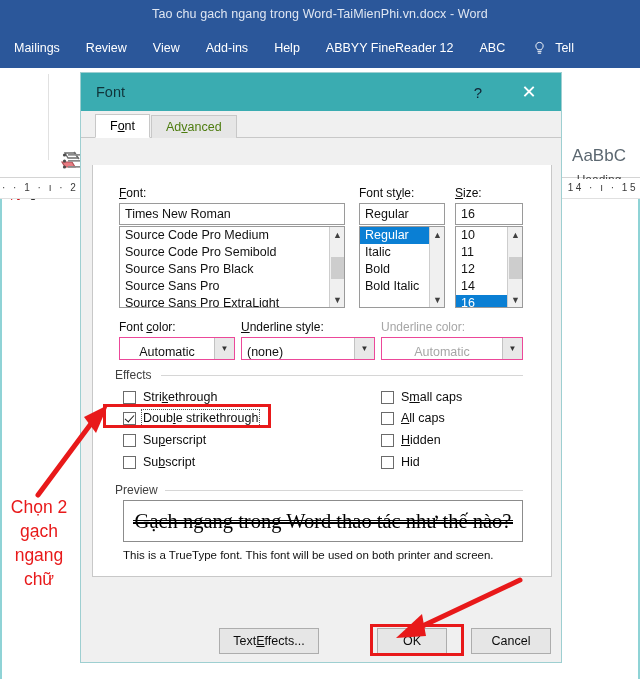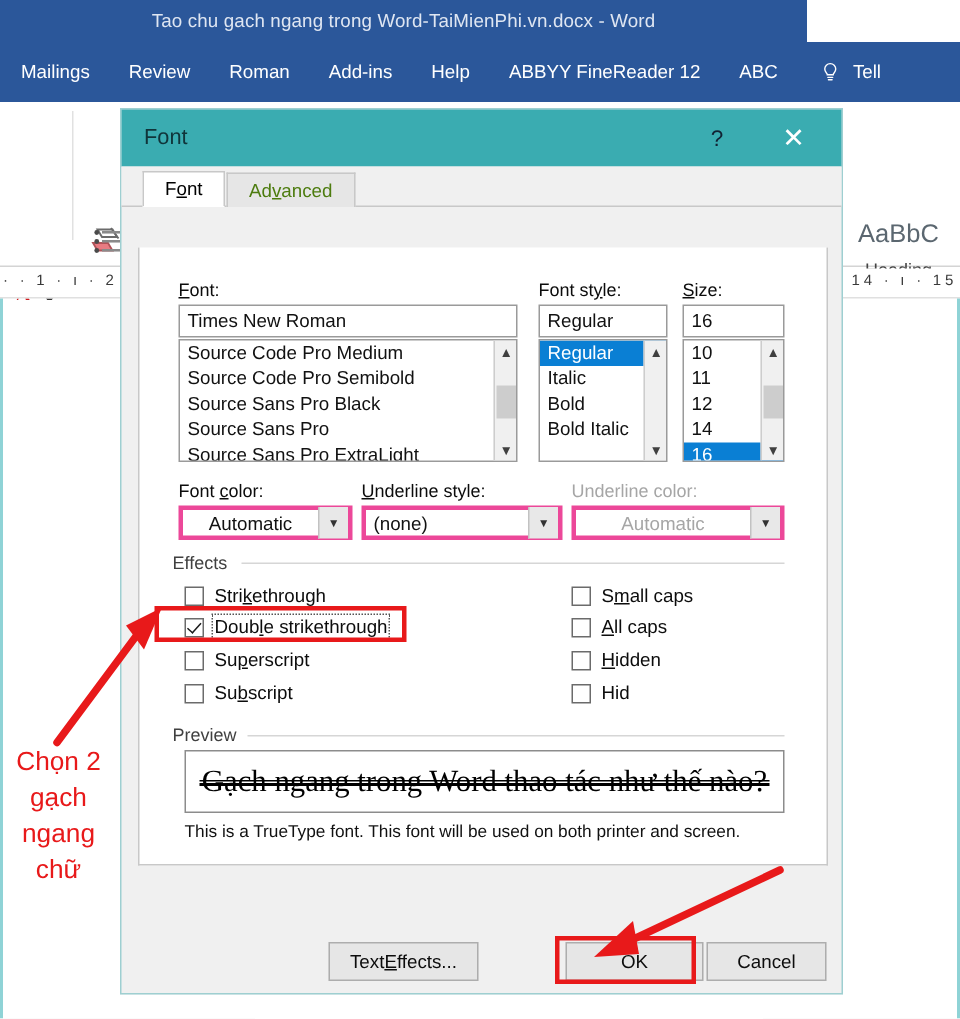--- a/index.html
+++ b/index.html
@@ -7,21 +7,21 @@
   body {
     width:640px; height:679px; overflow:hidden;
     font-family:"Liberation Sans", sans-serif;
     background:#ffffff; position:relative;
   }
 
   
   #word-window { position:absolute; inset:0; background:#ffffff; }
 
   #word-titlebar {
-    position:absolute; left:0; top:0; width:538px; height:28px;
+    position:absolute; left:0; top:0; width:640px; height:28px;
     background:#2b579a; color:#dfe6f2;
     display:flex; align-items:center; justify-content:center;
     font-size:12.5px; letter-spacing:.1px;
   }
   #word-ribbon-tabs {
     position:absolute; left:0; top:28px; width:640px; height:40px;
     background:#2b579a; color:#ffffff;
     display:flex; align-items:center; font-size:12.5px;
   }
   #word-ribbon-tabs .rtab { padding:0 13px; white-space:nowrap; }
@@ -125,21 +125,21 @@
   .sbar .arr {
     position:absolute; left:0; width:15px; height:15px;
     display:flex; align-items:center; justify-content:center;
     font-size:9px; color:#404040;
   }
   .sbar .arr.up { top:0; }
   .sbar .arr.dn { bottom:0; }
   .sbar .thumb { position:absolute; left:1px; width:13px; background:#cdcdcd; }
 
   .combo {
-    border:3px solid #ec4899; background:#ffffff; height:23px; display:flex; align-items:center;
+    border:1px solid #ec4899; background:#ffffff; height:23px; display:flex; align-items:flex-end;
     position:relative;
   }
   .combo .cval { flex:1; text-align:center; font-size:12.5px; color:#111; }
   .combo.disabled .cval { color:#a6a6a6; }
   .combo .carr {
     width:20px; height:21px; background:#e8e8e8; border-left:1px solid #c2c2c2;
     display:flex; align-items:center; justify-content:center; font-size:8px; color:#333;
   }
 
   .group-line { position:absolute; height:1px; background:#d6d6d6; }
@@ -193,21 +193,21 @@
 
 <div id="word-window">
 
   <div id="word-titlebar">
     <span>Tao chu gach ngang trong Word-TaiMienPhi.vn.docx  -  Word</span>
   </div>
 
   <div id="word-ribbon-tabs">
     <span class="rtab first">Mailings</span>
     <span class="rtab">Review</span>
-    <span class="rtab">Roman</span>
+    <span class="rtab">View</span>
     <span class="rtab">Add-ins</span>
     <span class="rtab">Help</span>
     <span class="rtab">ABBYY FineReader 12</span>
     <span class="rtab">ABC</span>
     <span class="rtab" style="padding-left:14px;display:flex;align-items:center;gap:6px;">
       <span class="bulb">
         <svg viewBox="0 0 16 16" width="15" height="15">
           <path d="M8 1.5c-2.2 0-3.9 1.7-3.9 3.8 0 1.4.7 2.3 1.3 3 .3.4.5.7.5 1.1h4.2c0-.4.2-.7.5-1.1.6-.7 1.3-1.6 1.3-3C11.9 3.2 10.2 1.5 8 1.5z" fill="none" stroke="#ffffff" stroke-width="1"></path>
           <path d="M6.3 11.3h3.4M6.7 13h2.6" stroke="#ffffff" stroke-width="1" fill="none" stroke-linecap="round"></path>
         </svg>
@@ -410,21 +410,21 @@
     <div class="group-title" style="left:22px;top:318px;">Preview</div>
     <div class="group-line" style="left:72px;top:325px;width:358px;"></div>
 
     <div id="preview-box" style="left:30px;top:335px;width:400px;height:42px;">
       <span id="preview-text">Gạch ngang trong Word thao tác như thế nào?</span>
     </div>
     <div id="preview-note" style="left:30px;top:384px;">This is a TrueType font. This font will be used on both printer and screen.</div>
   </div>
 
   <div class="btn" style="left:138px;top:555px;width:100px;">Text <u>E</u>ffects...</div>
-  <div class="btn" style="left:296px;top:555px;width:92px;">OK</div>
+  <div class="btn" style="left:296px;top:555px;width:70px;">OK</div>
   <div class="btn" style="left:390px;top:555px;width:80px;">Cancel</div>
 </div>
 
 <div class="red-box" style="left:103px;top:404px;width:168px;height:24px;"></div>
 <div class="red-box" style="left:370px;top:624px;width:94px;height:32px;"></div>
 
 <svg class="arrow-svg" style="left:0;top:395px;width:120px;height:115px;" viewBox="0 0 120 115">
   <path d="M38 100 L96 22" stroke="#e8191a" stroke-width="5" fill="none" stroke-linecap="round"></path>
   <path d="M108 10 L84 22 L96 38 Z" fill="#e8191a"></path>
 </svg>

